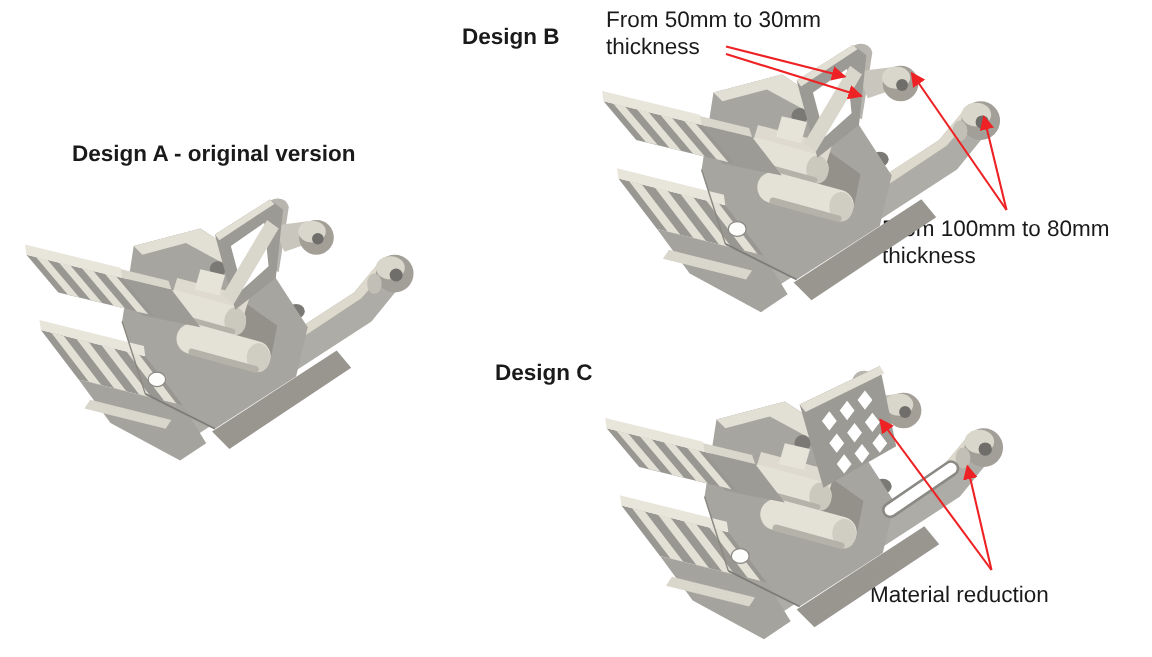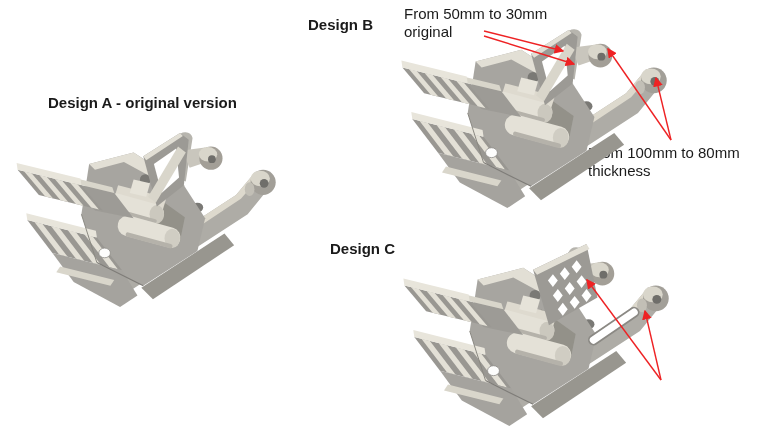--- a/index.html
+++ b/index.html
@@ -129,28 +129,29 @@
     </defs>
   </svg>
 
   <div class="label" style="left:48px;top:94px;text-align:right;">Design A - original version</div>
   <svg class="model" style="left:6px;top:124px;" width="290" height="196" viewBox="0 0 300 200">
     <use href="#part-core" xlink:href="#part-core"></use>
     <use href="#tri-frame" xlink:href="#tri-frame"></use>
   </svg>
 
   <div class="label" style="left:308px;top:16px;">Design B</div>
-  <div class="annotation" style="left:404px;top:5px;width:160px;">From 50mm to 30mm original</div>
+  <div class="annotation" style="left:404px;top:5px;width:160px;">From 50mm to 30mm thickness</div>
   <div class="annotation" style="left:588px;top:144px;width:175px;">From 100mm to 80mm thickness</div>
   <svg class="model" style="left:388px;top:22px;" width="302" height="198" viewBox="0 0 300 200">
     <use href="#part-core" xlink:href="#part-core"></use>
     <use href="#tri-frame" xlink:href="#tri-frame"></use>
   </svg>
 
   <div class="label" style="left:330px;top:240px;">Design C</div>
+  <div class="annotation" style="left:580px;top:388px;white-space:nowrap;">Material reduction</div>
   <svg class="model" style="left:390px;top:240px;" width="302" height="198" viewBox="0 0 300 200">
     <use href="#part-core" xlink:href="#part-core"></use>
     <use href="#lattice-plate" xlink:href="#lattice-plate"></use>
     <use href="#arm-slot" xlink:href="#arm-slot"></use>
   </svg>
 
   <svg class="arrow-overlay" viewBox="0 0 768 438">
     <defs>
       <marker id="arrowhead" markerWidth="7" markerHeight="7" refX="6" refY="3.5" orient="auto">
         <path d="M0,0 L7,3.5 L0,7 Z" fill="#ee2224"></path>

